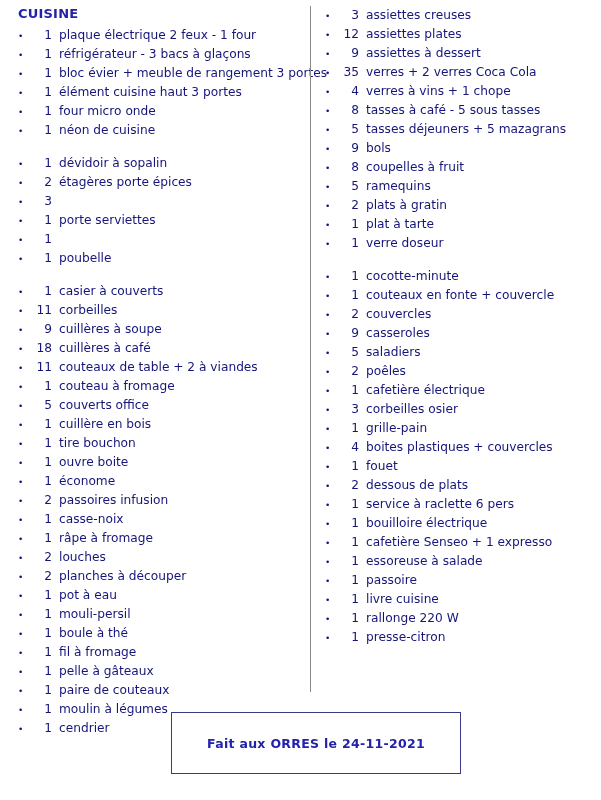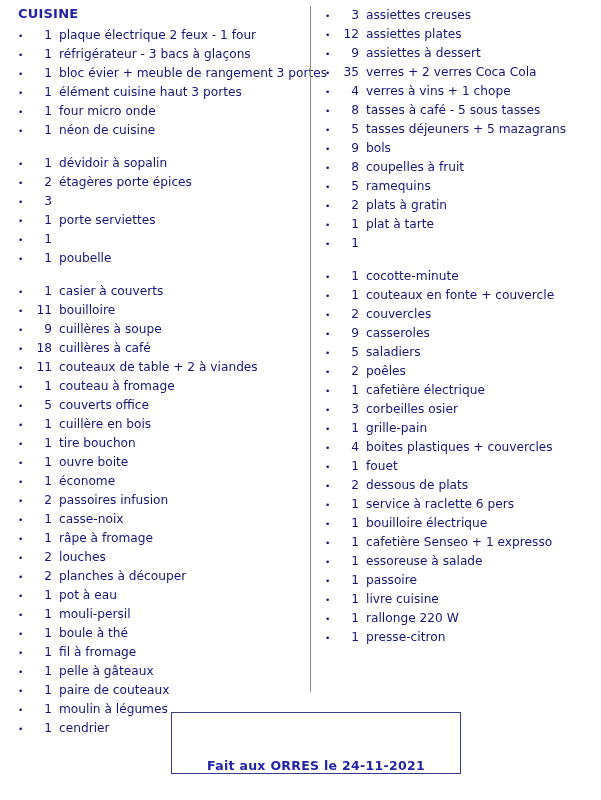--- a/index.html
+++ b/index.html
@@ -85,21 +85,21 @@
   }
   .footer-box {
     position: absolute;
     left: 171px;
     top: 712px;
     width: 290px;
     height: 62px;
     border: 1px solid #3a3a8c;
     box-sizing: border-box;
     display: flex;
-    align-items: flex-end;
+    align-items: center;
     justify-content: center;
   }
   .footer-text {
     font-size: 12.5px;
     font-weight: bold;
     color: #2222aa;
     letter-spacing: 0.3px;
   }
 </style>
 </head>
@@ -172,21 +172,21 @@
         </div>
         <div class="gap"></div>
         <div class="item">
           <span class="bullet">•</span>
           <span class="qty">1</span>
           <span class="label">casier à couverts</span>
         </div>
         <div class="item">
           <span class="bullet">•</span>
           <span class="qty">11</span>
-          <span class="label">bouilloire</span>
+          <span class="label">corbeilles</span>
         </div>
         <div class="item">
           <span class="bullet">•</span>
           <span class="qty">9</span>
           <span class="label">cuillères à soupe</span>
         </div>
         <div class="item">
           <span class="bullet">•</span>
           <span class="qty">18</span>
           <span class="label">cuillères à café</span>
@@ -349,20 +349,21 @@
           <span class="label">plats à gratin</span>
         </div>
         <div class="item">
           <span class="bullet">•</span>
           <span class="qty">1</span>
           <span class="label">plat à tarte</span>
         </div>
         <div class="item">
           <span class="bullet">•</span>
           <span class="qty">1</span>
+          <span class="label">verre doseur</span>
         </div>
         <div class="gap"></div>
         <div class="item">
           <span class="bullet">•</span>
           <span class="qty">1</span>
           <span class="label">cocotte-minute</span>
         </div>
         <div class="item">
           <span class="bullet">•</span>
           <span class="qty">1</span>

